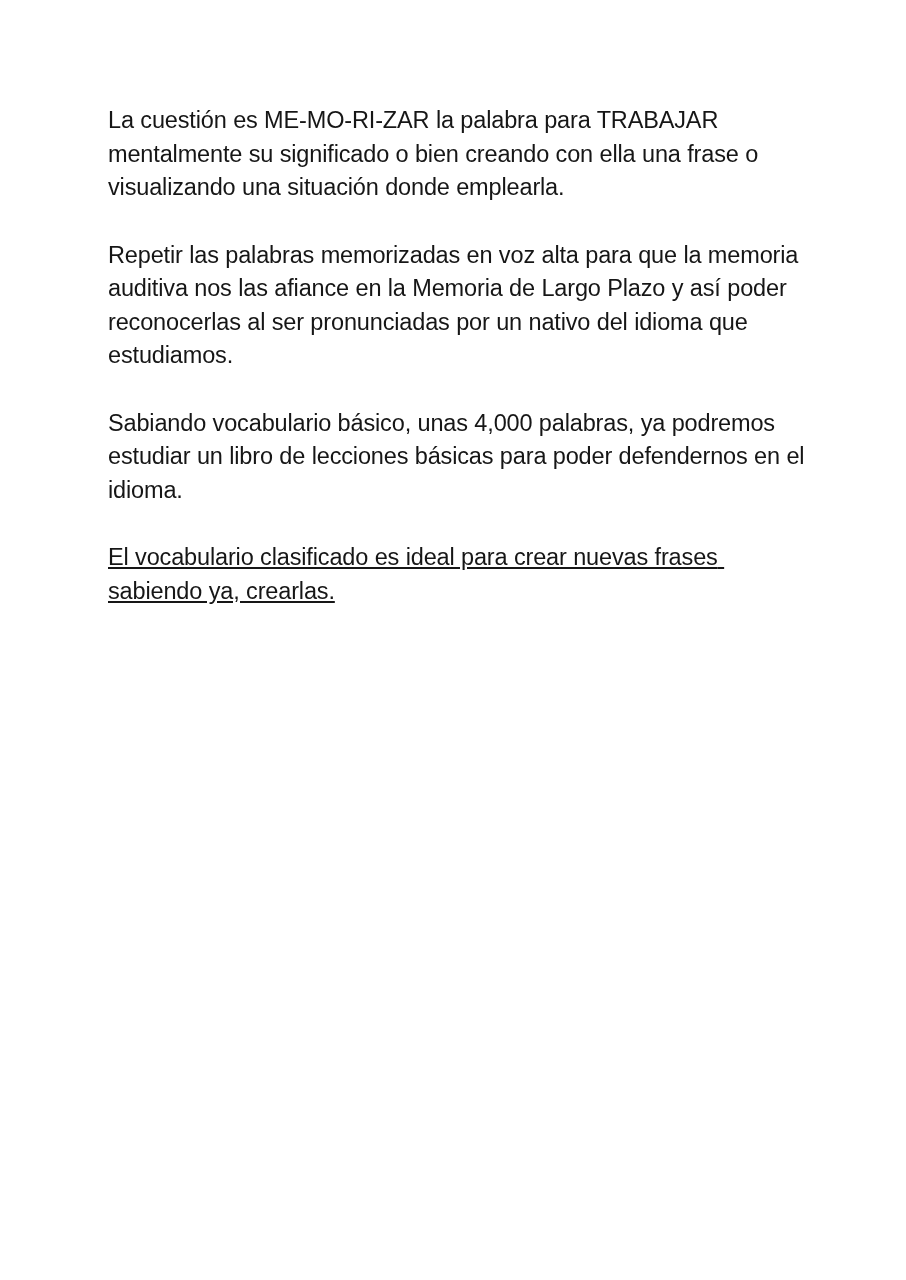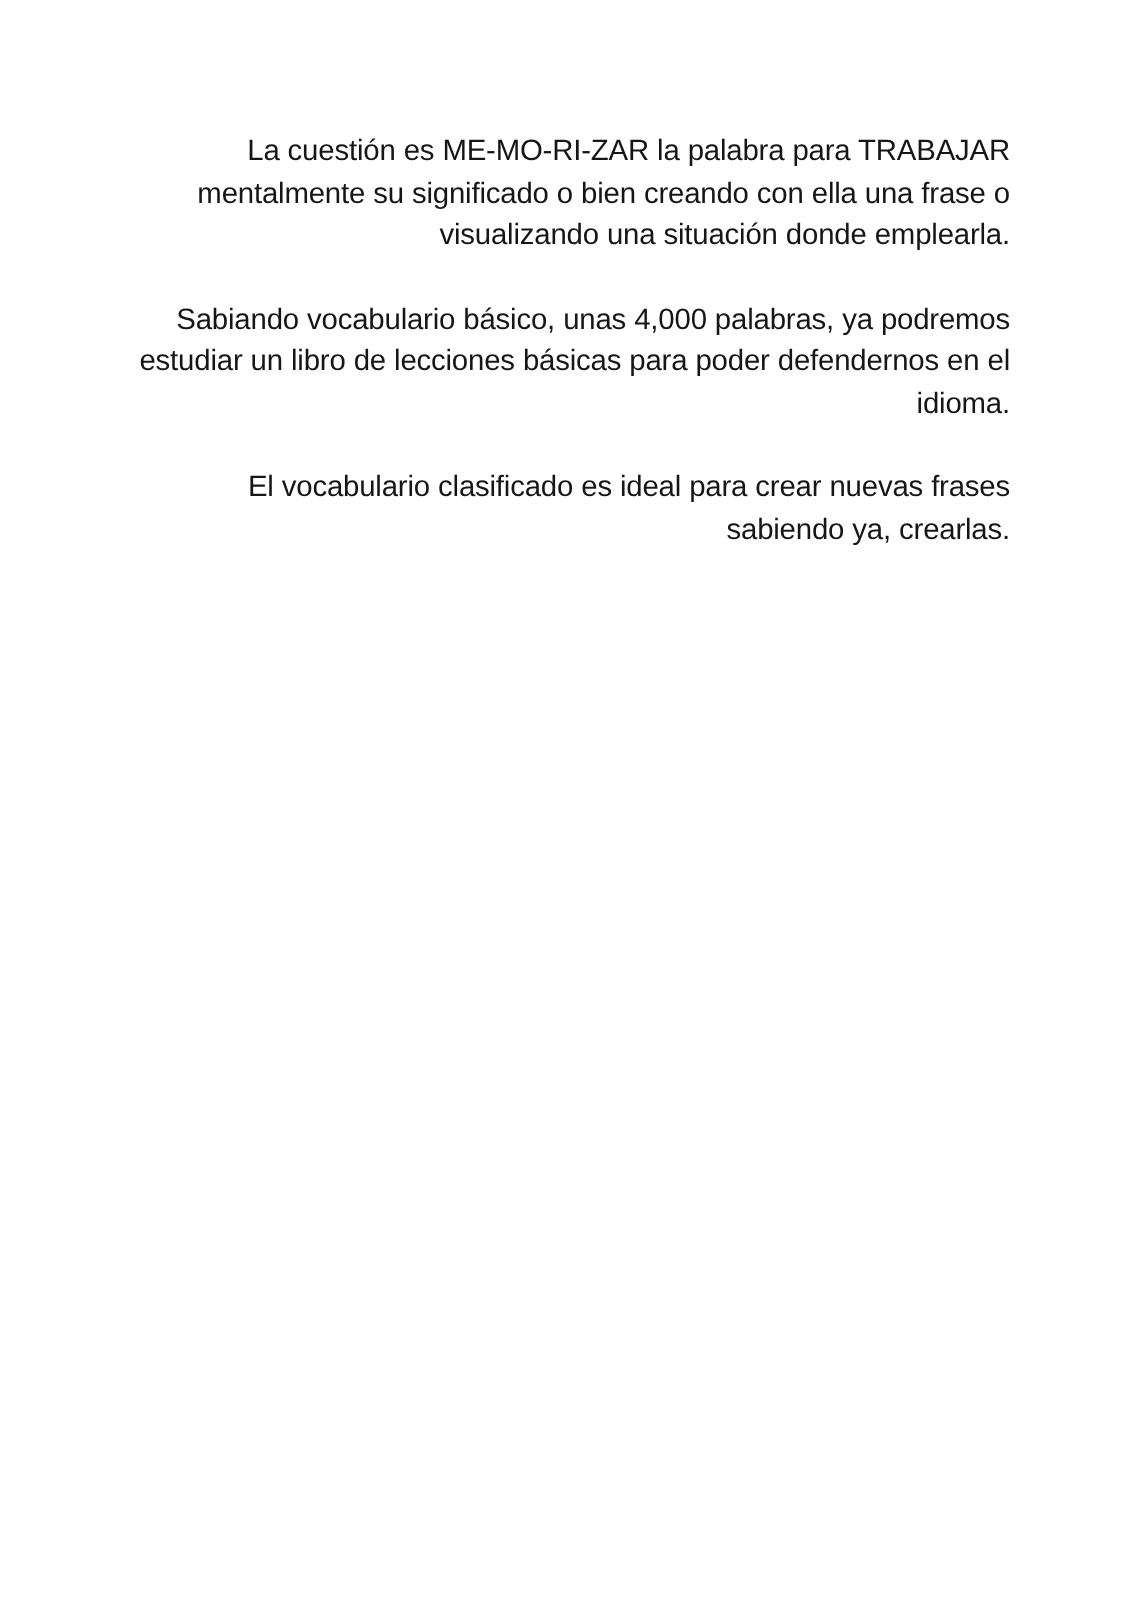--- a/index.html
+++ b/index.html
@@ -26,31 +26,33 @@
     position: absolute;
     left: 108px;
     top: 104px;
     width: 700px;
   }
   .para {
     margin: 0 0 34px 0;
     font-size: 23.5px;
     line-height: 33.5px;
     color: #161616;
-    text-align: right;
+    text-align: left;
     letter-spacing: -0.15px;
     word-spacing: 0.1px;
     white-space: pre-wrap;
   }
   .para:last-child {
     margin-bottom: 0;
+    text-decoration: underline;
   }
 </style>
 </head>
 <body>
 
 <div class="page">
   <div class="doc-body">
     <p class="para">La cuestión es ME-MO-RI-ZAR la palabra para TRABAJAR mentalmente su significado o bien creando con ella una frase o visualizando una situación donde emplearla.</p>
+    <p class="para">Repetir las palabras memorizadas en voz alta para que la memoria auditiva nos las afiance en la Memoria de Largo Plazo y así poder reconocerlas al ser pronunciadas por un nativo del idioma que estudiamos.</p>
     <p class="para">Sabiando vocabulario básico, unas 4,000 palabras, ya podremos estudiar un libro de lecciones básicas para poder defendernos en el idioma.</p>
     <p class="para">El vocabulario clasificado es ideal para crear nuevas frases sabiendo ya, crearlas.</p>
   </div>
 </div>
 
 </body></html>

